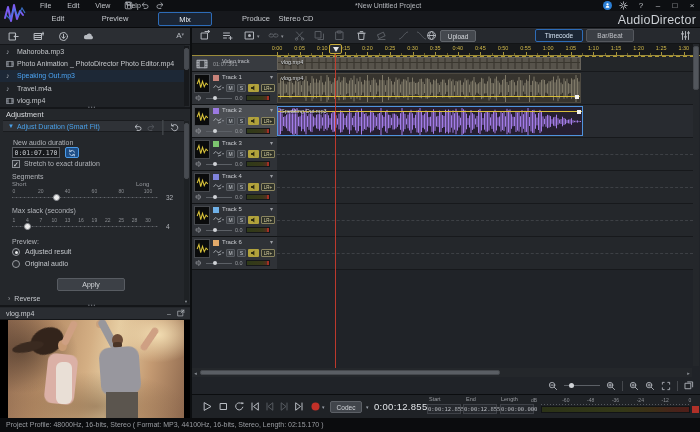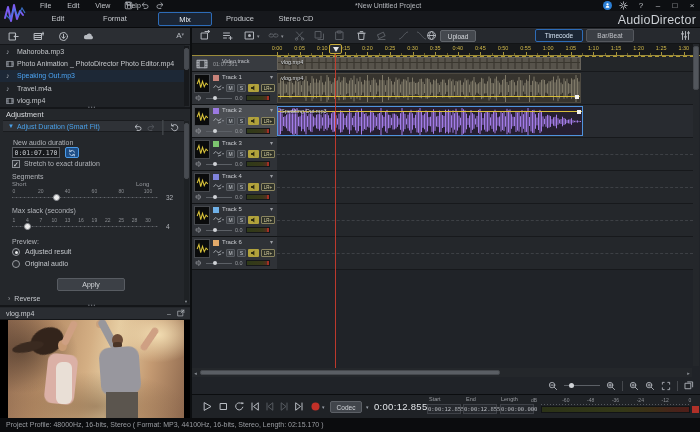--- a/index.html
+++ b/index.html
@@ -210,23 +210,23 @@
       </span>
       <span class="wi">?</span>
       <span class="wi">–</span>
       <span class="wi">□</span>
       <span class="wi">×</span>
     </div>
 </div>
 
 <div id="tabbar">
     <span class="tab" style="left:40px;width:36px">Edit</span>
-    <span class="tab" style="left:92px;width:46px">Format</span>
+    <span class="tab" style="left:92px;width:46px">Preview</span>
     <span class="tab active" style="left:158px;width:54px">Mix</span>
-    <span class="tab" style="left:216px;width:48px">Produce</span>
+    <span class="tab" style="left:232px;width:48px">Produce</span>
     <span class="tab" style="left:266px;width:60px">Stereo CD</span>
   <span id="brand">AudioDirector</span>
 </div>
 
 <div id="leftpanel">
   <div id="libbar">
     <div id="libicons">
         <span>
           <svg width="11" height="11" viewBox="0 0 11 11" fill="none" stroke="currentColor" stroke-width="1" stroke-linecap="round" stroke-linejoin="round">
             <rect x="1.5" y="2" width="6" height="7"></rect>

